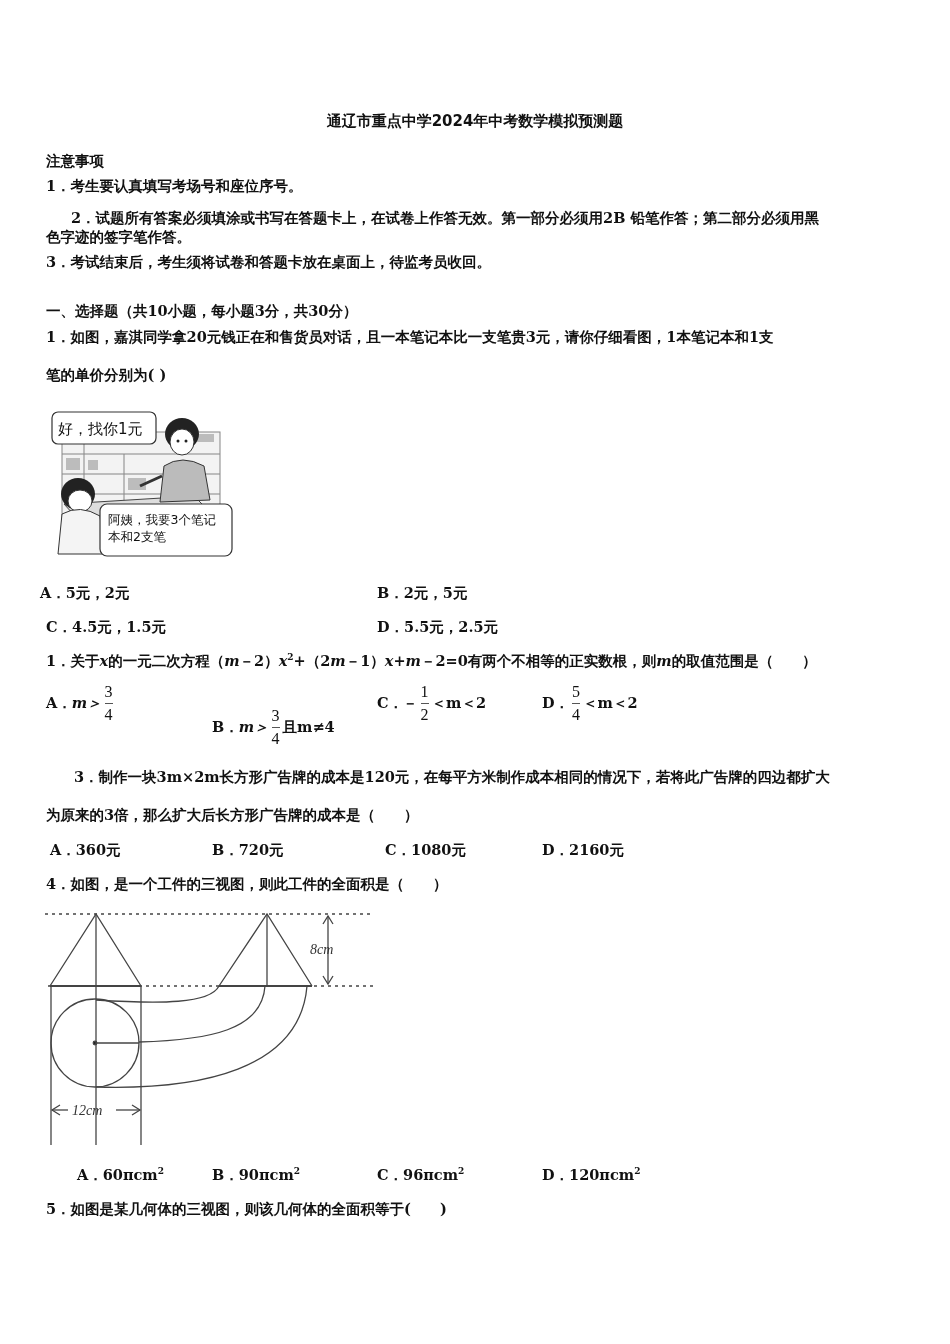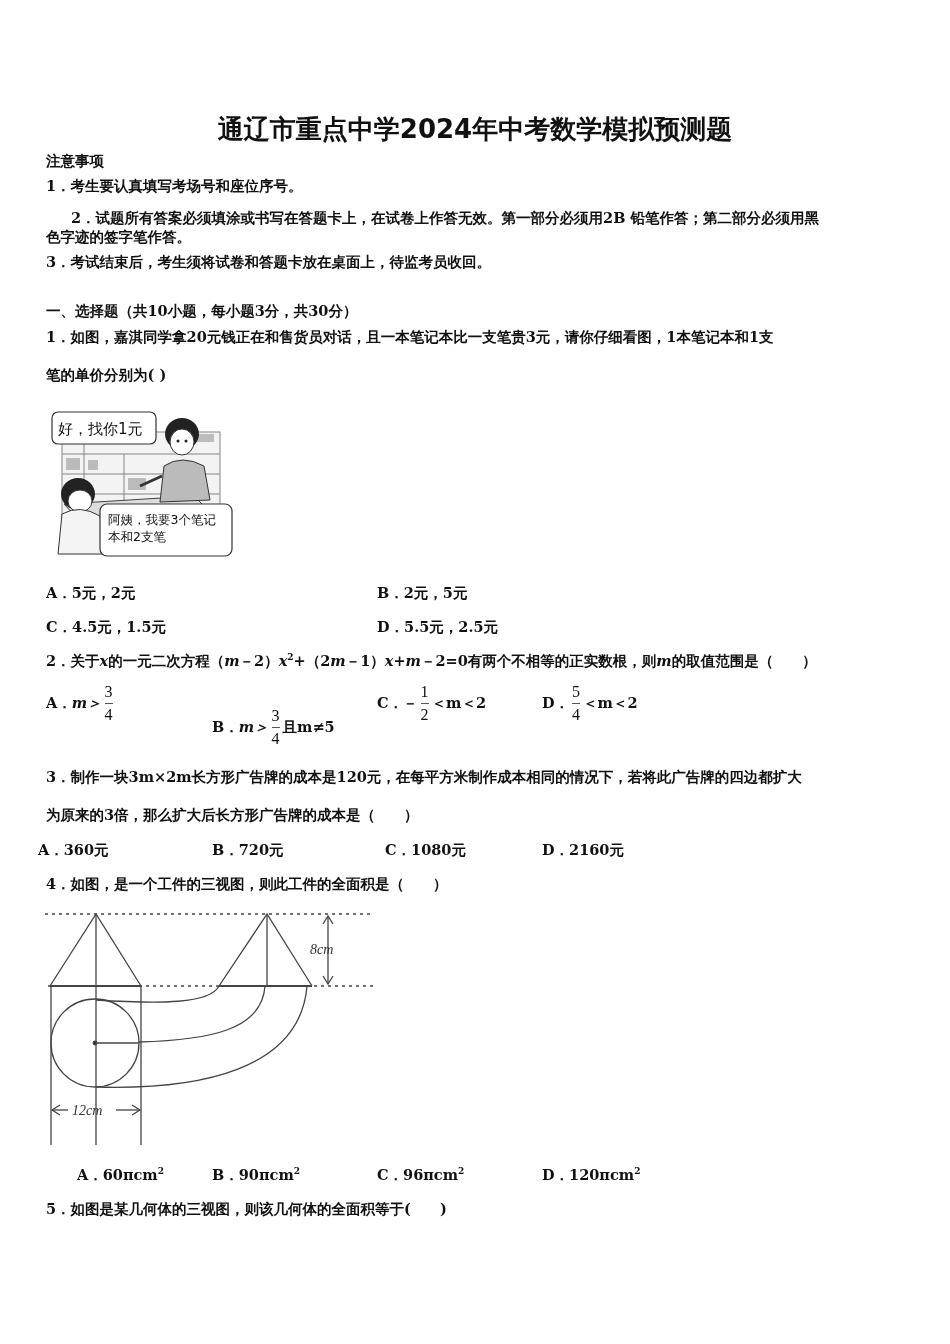--- a/index.html
+++ b/index.html
@@ -1,21 +1,21 @@
 <!DOCTYPE html>
 <html><head>
   <meta charset="utf-8">
   <style>
     html, body { margin: 0; padding: 0; background: #ffffff; }
     body { width: 950px; height: 1344px; position: relative; overflow: hidden;
            font-family: "DejaVu Serif", "Liberation Serif", serif; color: #111; }
     .abs { position: absolute; white-space: nowrap; }
     .title { left: 0; width: 950px; top: 112px; text-align: center;
              font-family: "DejaVu Sans", "Liberation Sans", sans-serif;
-             font-weight: bold; font-size: 26px; letter-spacing: 0px; }
+             font-weight: bold; font-size: 15px; letter-spacing: 0px; }
     .txt { font-size: 14.5px; font-weight: bold; left: 46px; text-align: right; }
     .opt { font-size: 14.5px; font-weight: bold; }
     .frac { display: inline-block; vertical-align: middle; text-align: center;
             font-weight: normal; font-family: "Liberation Serif", serif; font-size: 16px; line-height: 1; margin: 0 3px; }
     .frac .num { display: block; padding-bottom: 3px; border-bottom: 1px solid #555; }
     .frac .den { display: block; padding-top: 3px; }
     i.v { font-style: italic; }
     sup { font-size: 9px; }
     .pic { position: absolute; }
   </style>
@@ -71,45 +71,45 @@
       <path d="M18,110 Q36,100 56,112 L60,150 L14,150 Z" fill="#f4f4f4" stroke="#333"></path>
 
       <rect x="8" y="8" width="104" height="32" rx="6" fill="#fff" stroke="#333" stroke-width="1.2"></rect>
       <text x="14" y="30" font-size="15" font-family="DejaVu Sans, sans-serif" fill="#111">好，找你1元</text>
       <rect x="56" y="100" width="132" height="52" rx="7" fill="#fff" stroke="#333" stroke-width="1.2"></rect>
       <text x="64" y="120" font-size="12.5" font-family="DejaVu Sans, sans-serif" fill="#111">阿姨，我要3个笔记</text>
       <text x="64" y="137" font-size="12.5" font-family="DejaVu Sans, sans-serif" fill="#111">本和2支笔</text>
     </svg>
   </div>
 
-  <div class="abs opt" style="left:46px; top:584px;">A．5元，2元</div>
+  <div class="abs opt" style="left:40px; top:584px;">A．5元，2元</div>
   <div class="abs opt" style="left:377px; top:584px;">B．2元，5元</div>
   <div class="abs opt" style="left:46px; top:618px;">C．4.5元，1.5元</div>
   <div class="abs opt" style="left:377px; top:618px;">D．5.5元，2.5元</div>
 
   <div class="abs txt" style="top:652px;">
-    <span>2．关于</span><i class="v">x</i><span>的一元二次方程（</span><i class="v">m</i><span>－2）</span><i class="v">x</i><sup>2</sup><span>+（2</span><i class="v">m</i><span>－1）</span><i class="v">x</i><span>+</span><i class="v">m</i><span>－2=0有两个不相等的正实数根，则</span><i class="v">m</i><span>的取值范围是（　　）</span>
+    <span>1．关于</span><i class="v">x</i><span>的一元二次方程（</span><i class="v">m</i><span>－2）</span><i class="v">x</i><sup>2</sup><span>+（2</span><i class="v">m</i><span>－1）</span><i class="v">x</i><span>+</span><i class="v">m</i><span>－2=0有两个不相等的正实数根，则</span><i class="v">m</i><span>的取值范围是（　　）</span>
   </div>
 
   <div class="abs opt" style="left:46px; top:684px;">
     <span>A．</span><span style="font-style:italic">m＞</span><span class="frac"><span class="num">3</span><span class="den">4</span></span><span></span>
   </div>
   <div class="abs opt" style="left:212px; top:684px;margin-top:24px;">
-    <span>B．</span><span style="font-style:italic">m＞</span><span class="frac"><span class="num">3</span><span class="den">4</span></span><span>且m≠5</span>
+    <span>B．</span><span style="font-style:italic">m＞</span><span class="frac"><span class="num">3</span><span class="den">4</span></span><span>且m≠4</span>
   </div>
   <div class="abs opt" style="left:377px; top:684px;">
     <span>C．</span><span>－</span><span class="frac"><span class="num">1</span><span class="den">2</span></span><span>＜m＜2</span>
   </div>
   <div class="abs opt" style="left:542px; top:684px;">
     <span>D．</span><span></span><span class="frac"><span class="num">5</span><span class="den">4</span></span><span>＜m＜2</span>
   </div>
 
-  <div class="abs txt" style="top:768px;">3．制作一块3m×2m长方形广告牌的成本是120元，在每平方米制作成本相同的情况下，若将此广告牌的四边都扩大</div>
+  <div class="abs txt" style="top:768px;margin-left:28px;">3．制作一块3m×2m长方形广告牌的成本是120元，在每平方米制作成本相同的情况下，若将此广告牌的四边都扩大</div>
   <div class="abs txt" style="top:806px;">为原来的3倍，那么扩大后长方形广告牌的成本是（　　）</div>
-  <div class="abs opt" style="left:38px; top:841px;">A．360元</div>
+  <div class="abs opt" style="left:50px; top:841px;">A．360元</div>
   <div class="abs opt" style="left:212px; top:841px;">B．720元</div>
   <div class="abs opt" style="left:377px; top:841px;margin-left:8px;">C．1080元</div>
   <div class="abs opt" style="left:542px; top:841px;">D．2160元</div>
 
   <div class="abs txt" style="top:875px;">4．如图，是一个工件的三视图，则此工件的全面积是（　　）</div>
 
   <div class="pic" style="left:40px; top:900px; width:350px; height:250px;">
     <svg width="350" height="250" viewBox="0 0 350 250">
       <g stroke="#444" stroke-width="1.3" fill="none">
 

